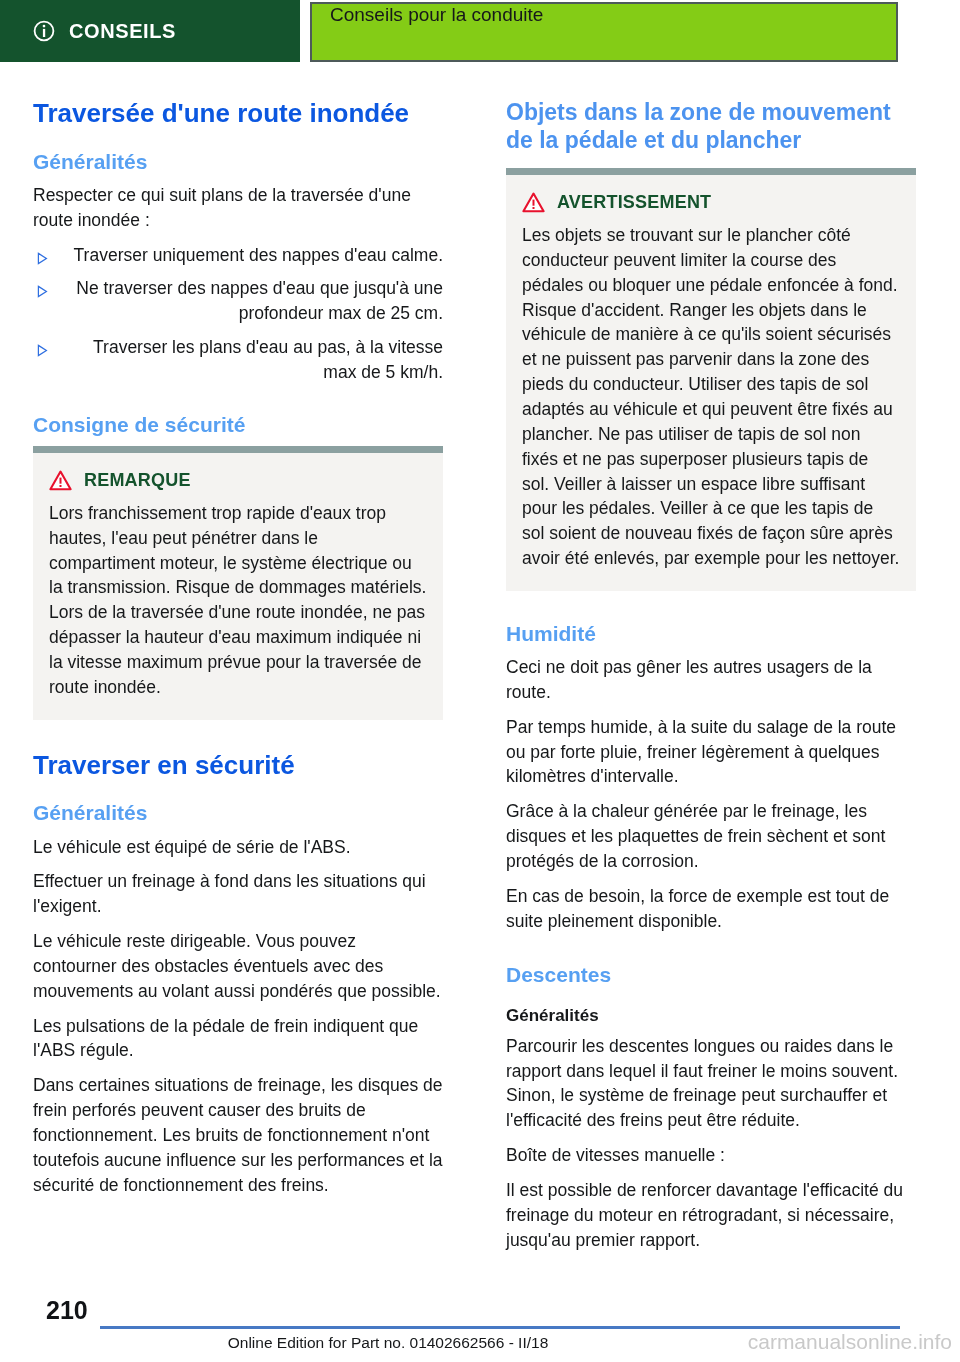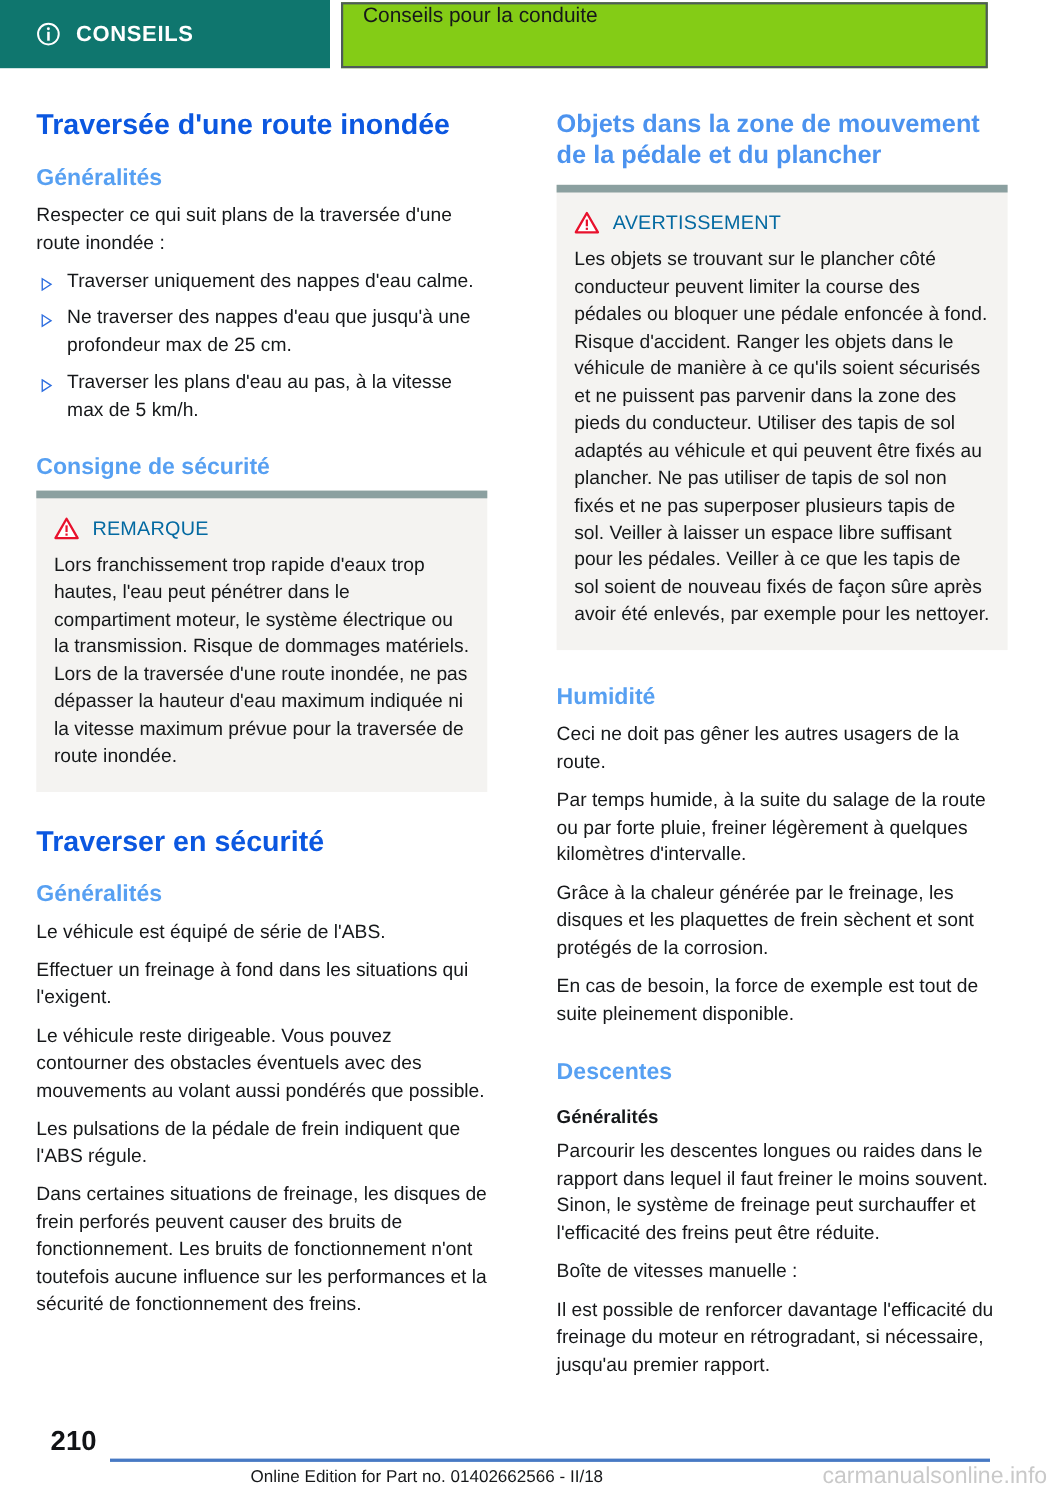--- a/index.html
+++ b/index.html
@@ -9,21 +9,21 @@
     font-family: "Liberation Sans", sans-serif;
     color: #1a1a1a;
     overflow: hidden;
   }
   .page { position: relative; width: 960px; height: 1362px; }
 
   
   .header { position: absolute; left: 0; top: 0; width: 960px; height: 64px; }
   .chapter-tab {
     position: absolute; left: 0; top: 0; width: 300px; height: 62px;
-    background: #0f766e;
+    background: #14532d;
     display: flex; align-items: center; gap: 14px; padding-left: 33px;
   }
   .info-icon { width: 22px; height: 22px; flex: 0 0 22px; }
   .chapter-tab-label {
     color: #ffffff; font-size: 20px; font-weight: bold;
     letter-spacing: 0.6px;
   }
   .section-box {
     position: absolute; left: 310px; top: 2px; width: 588px; height: 60px;
     border: 2px solid #4e5a5a; background: #84cc16;
@@ -60,41 +60,41 @@
   .spacer-sm { height: 10px; }
 
   
   p.body {
     font-size: 17.5px; line-height: 1.42; color: #16181a;
     margin-bottom: 10px;
   }
   p.body:last-child { margin-bottom: 0; }
 
   
-  ul.bullets { list-style: none; margin: 2px 0 0 0; }
+  ul.bullets { list-style: none; margin: 2px 0 0 0; text-align: right; }
   ul.bullets li {
     position: relative; padding-left: 28px;
     font-size: 17.5px; line-height: 1.42; color: #16181a;
     margin-bottom: 9px;
   }
   .bullet-marker {
     position: absolute; left: 4px; top: 4px;
     width: 11px; height: 13px;
   }
 
   
   .notebox { width: 410px; background: #f4f3f1; margin-bottom: 4px; }
   .notebox-topbar { height: 7px; background: #8ba0a0; }
   .notebox-inner { padding: 17px 16px 20px 16px; }
   .notebox-head {
     display: flex; align-items: center; gap: 12px; margin-bottom: 10px;
   }
   .warn-icon { width: 23px; height: 21px; flex: 0 0 23px; }
   .notebox-head-label {
-    font-size: 18px; font-weight: normal; color: #0369a1; letter-spacing: 0.2px;
+    font-size: 18px; font-weight: bold; color: #14532d; letter-spacing: 0.2px;
   }
   .notebox-text { font-size: 17.5px; line-height: 1.42; color: #16181a; }
 
   
   .footer { position: absolute; left: 0; bottom: 0; width: 960px; height: 74px; }
   .page-number {
     position: absolute; left: 46px; top: 8px;
     font-size: 25px; font-weight: bold; color: #111316;
   }
   .footer-rule {

